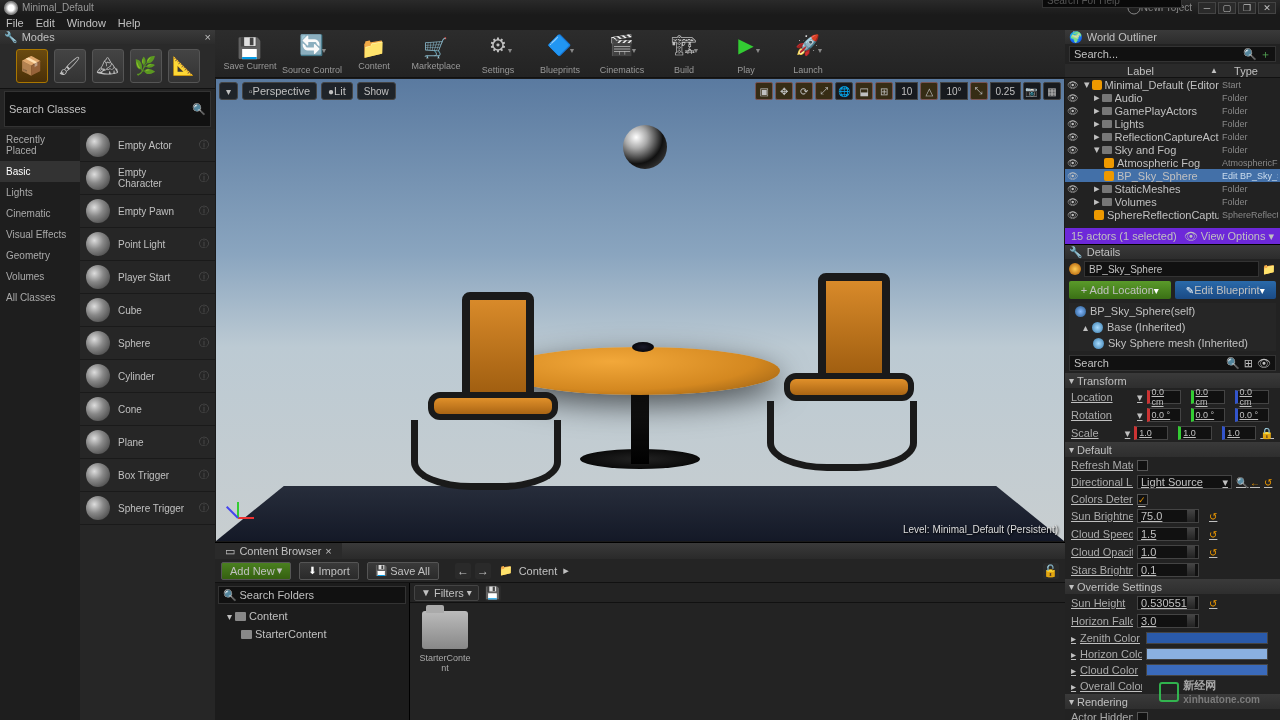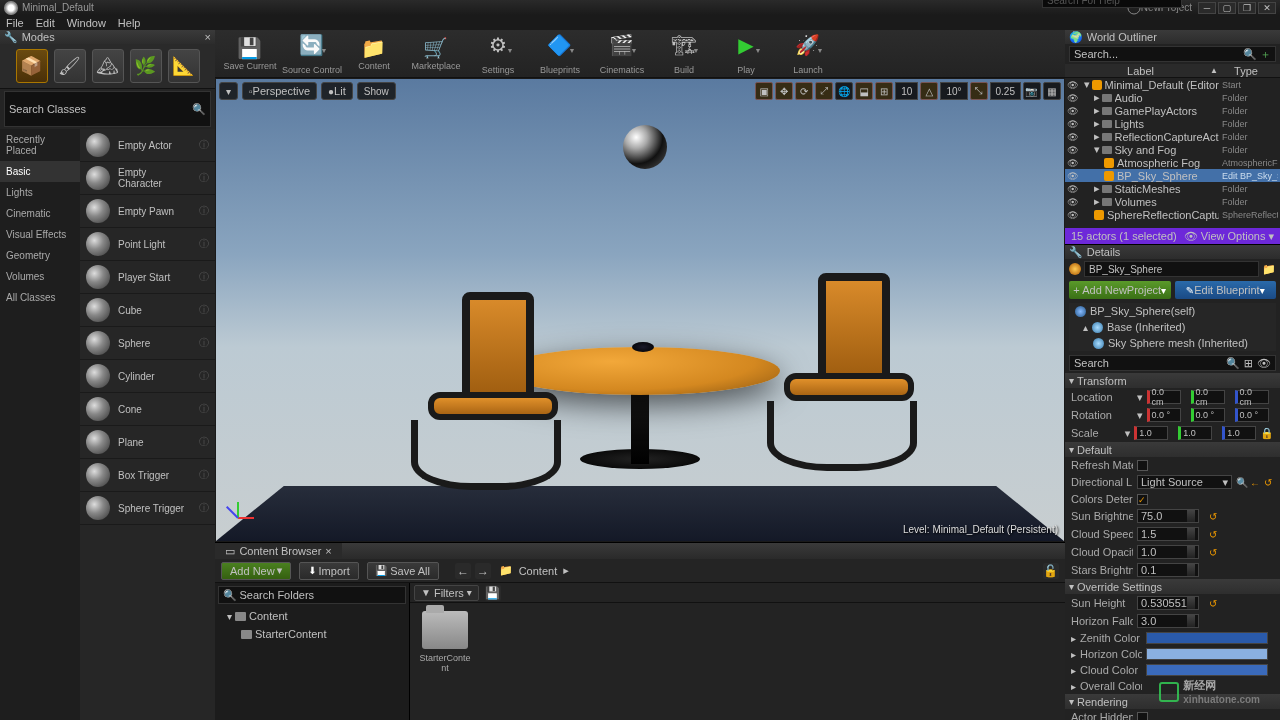--- a/index.html
+++ b/index.html
@@ -106,21 +106,21 @@
 .det-btns{display:flex;gap:4px;padding:2px 4px;}
 .det-btn{flex:1;height:18px;border-radius:2px;display:flex;align-items:center;justify-content:center;font-size:10px;color:#fff;}
 .det-btn.grn{background:linear-gradient(#5a9a2a,#3a7015);}
 .det-btn.blu{background:linear-gradient(#2a6aaa,#1a4a85);}
 .det-comp{background:#262626;margin:2px 4px;}
 .det-crow{padding:2px 6px;font-size:10px;display:flex;align-items:center;gap:4px;}
 .det-crow .cico{width:11px;height:11px;background:radial-gradient(circle,#8bf,#258);border-radius:50%;}
 .det-search{height:16px;background:#111;border:1px solid #333;margin:2px 4px;padding:0 4px;display:flex;align-items:center;font-size:10px;color:#666;}
 .det-body{flex:1;overflow-y:auto;}
 .det-cat{height:15px;background:linear-gradient(#3a3a3a,#2e2e2e);display:flex;align-items:center;padding:0 4px;font-size:10px;gap:3px;}
-.det-prop{display:flex;align-items:center;padding:2px 6px;font-size:10px;gap:4px;min-height:16px;}
+.det-prop{display:flex;align-items:center;padding:2px 6px;font-size:10px;gap:4px;min-height:16px;text-decoration:underline;}
 .det-prop .plbl{width:62px;color:#aaa;white-space:nowrap;overflow:hidden;}
 .det-prop .pval{flex:1;display:flex;align-items:center;gap:10px;}
 .det-vec{display:flex;gap:1px;}
 .det-vinp{width:34px;height:14px;background:#111;border:1px solid #444;font-size:9px;padding:0 2px;display:flex;align-items:center;}
 .det-vinp.x{border-left:3px solid #c33;}
 .det-vinp.y{border-left:3px solid #3c3;}
 .det-vinp.z{border-left:3px solid #35c;}
 .det-ninp{width:62px;height:14px;background:#111;border:1px solid #444;font-size:9px;padding:0 3px;display:flex;align-items:center;justify-content:space-between;}
 .det-ninp .sp{width:8px;height:12px;background:linear-gradient(#444,#222);display:flex;flex-direction:column;}
 .det-chk{width:11px;height:11px;background:#111;border:1px solid #555;}
@@ -504,21 +504,21 @@
     <div class="panel-hdr">
       <span>🔧</span>
       <span>Details</span>
     </div>
     <div style="display:flex;align-items:center;gap:3px;padding:0 4px">
       <span style="width:12px;height:12px;background:radial-gradient(circle,#fc5,#a50);border-radius:50%"></span>
       <div class="det-name" style="flex:1;margin:2px 0">BP_Sky_Sphere</div>
       <span>📁</span>
     </div>
     <div class="det-btns">
-      <div class="det-btn grn"><span>+ Add NewProject</span> ▾</div>
+      <div class="det-btn grn"><span>+ Add Location</span> ▾</div>
       <div class="det-btn blu">✎ <span>Edit Blueprint</span> ▾</div>
     </div>
     <div class="det-comp">
       <div class="det-crow">
             <span class="cico"></span>
             <span>BP_Sky_Sphere(self)</span>
           </div>
       <div class="det-crow" style="padding-left:14px">▴<span class="cico" style="background:radial-gradient(circle,#adf,#37a)"></span><span>Base (Inherited)</span></div>
       <div class="det-crow" style="padding-left:24px">
             <span class="cico" style="background:radial-gradient(circle,#adf,#37a)"></span>

